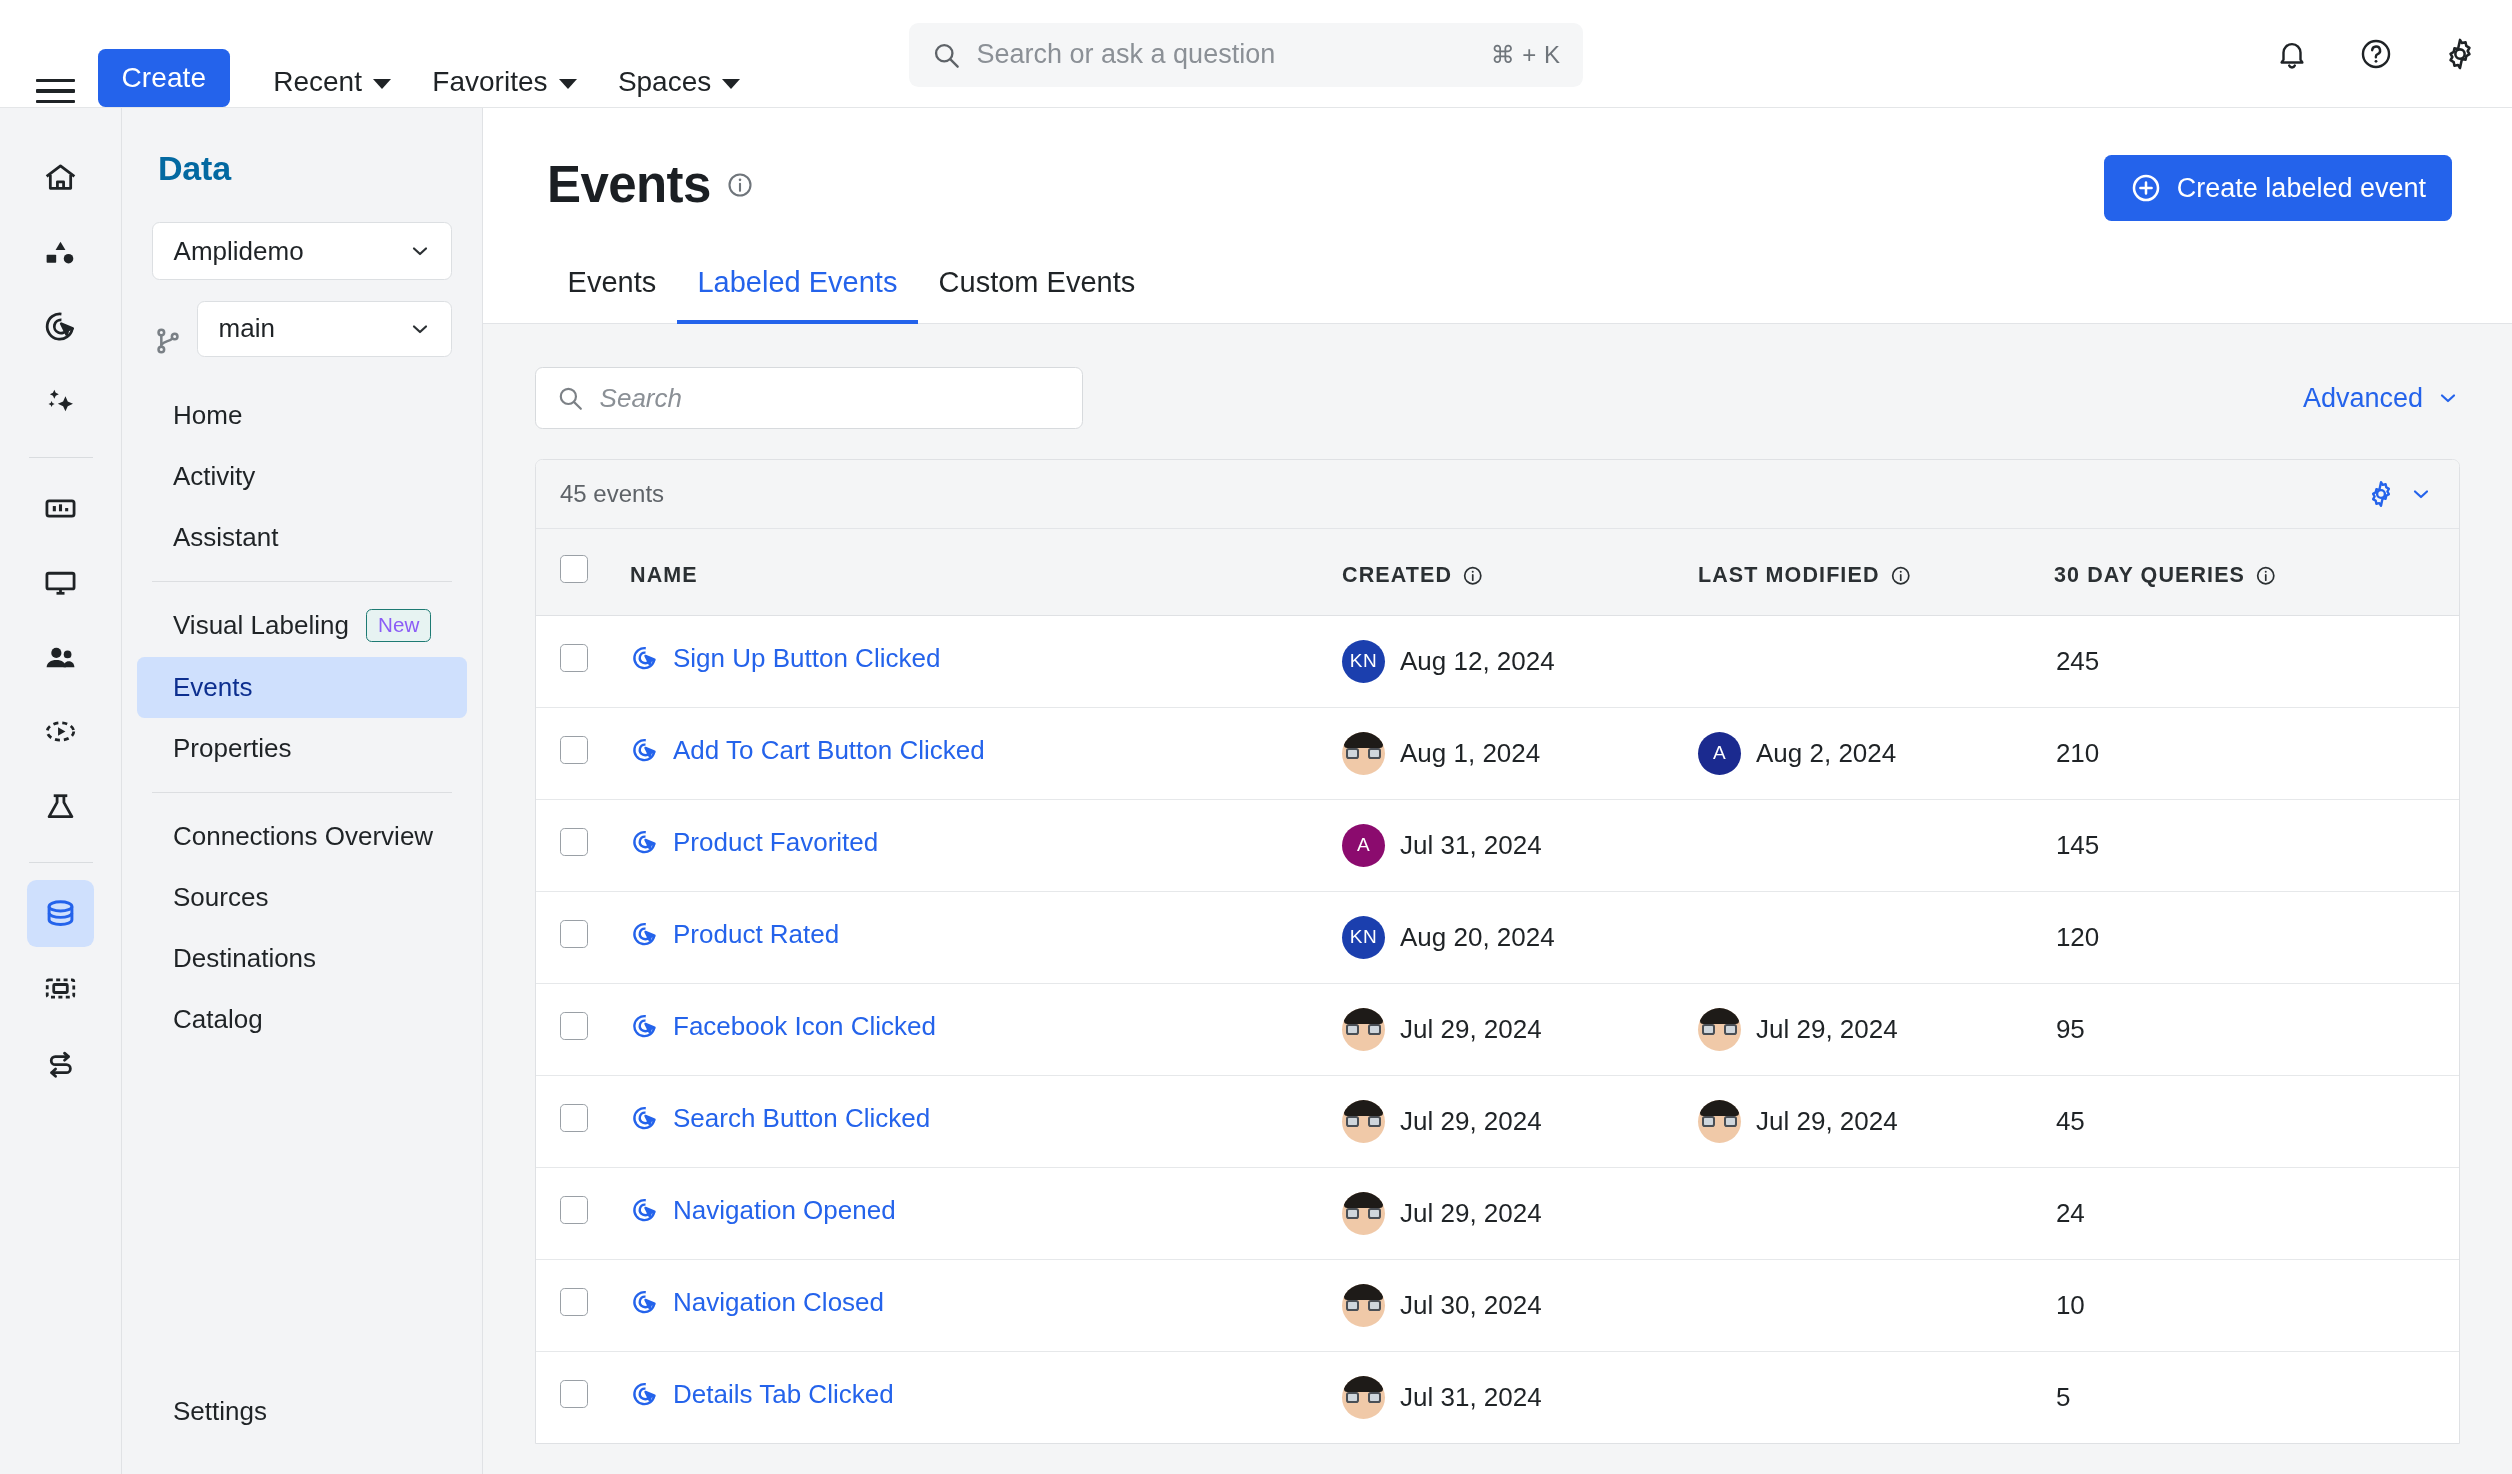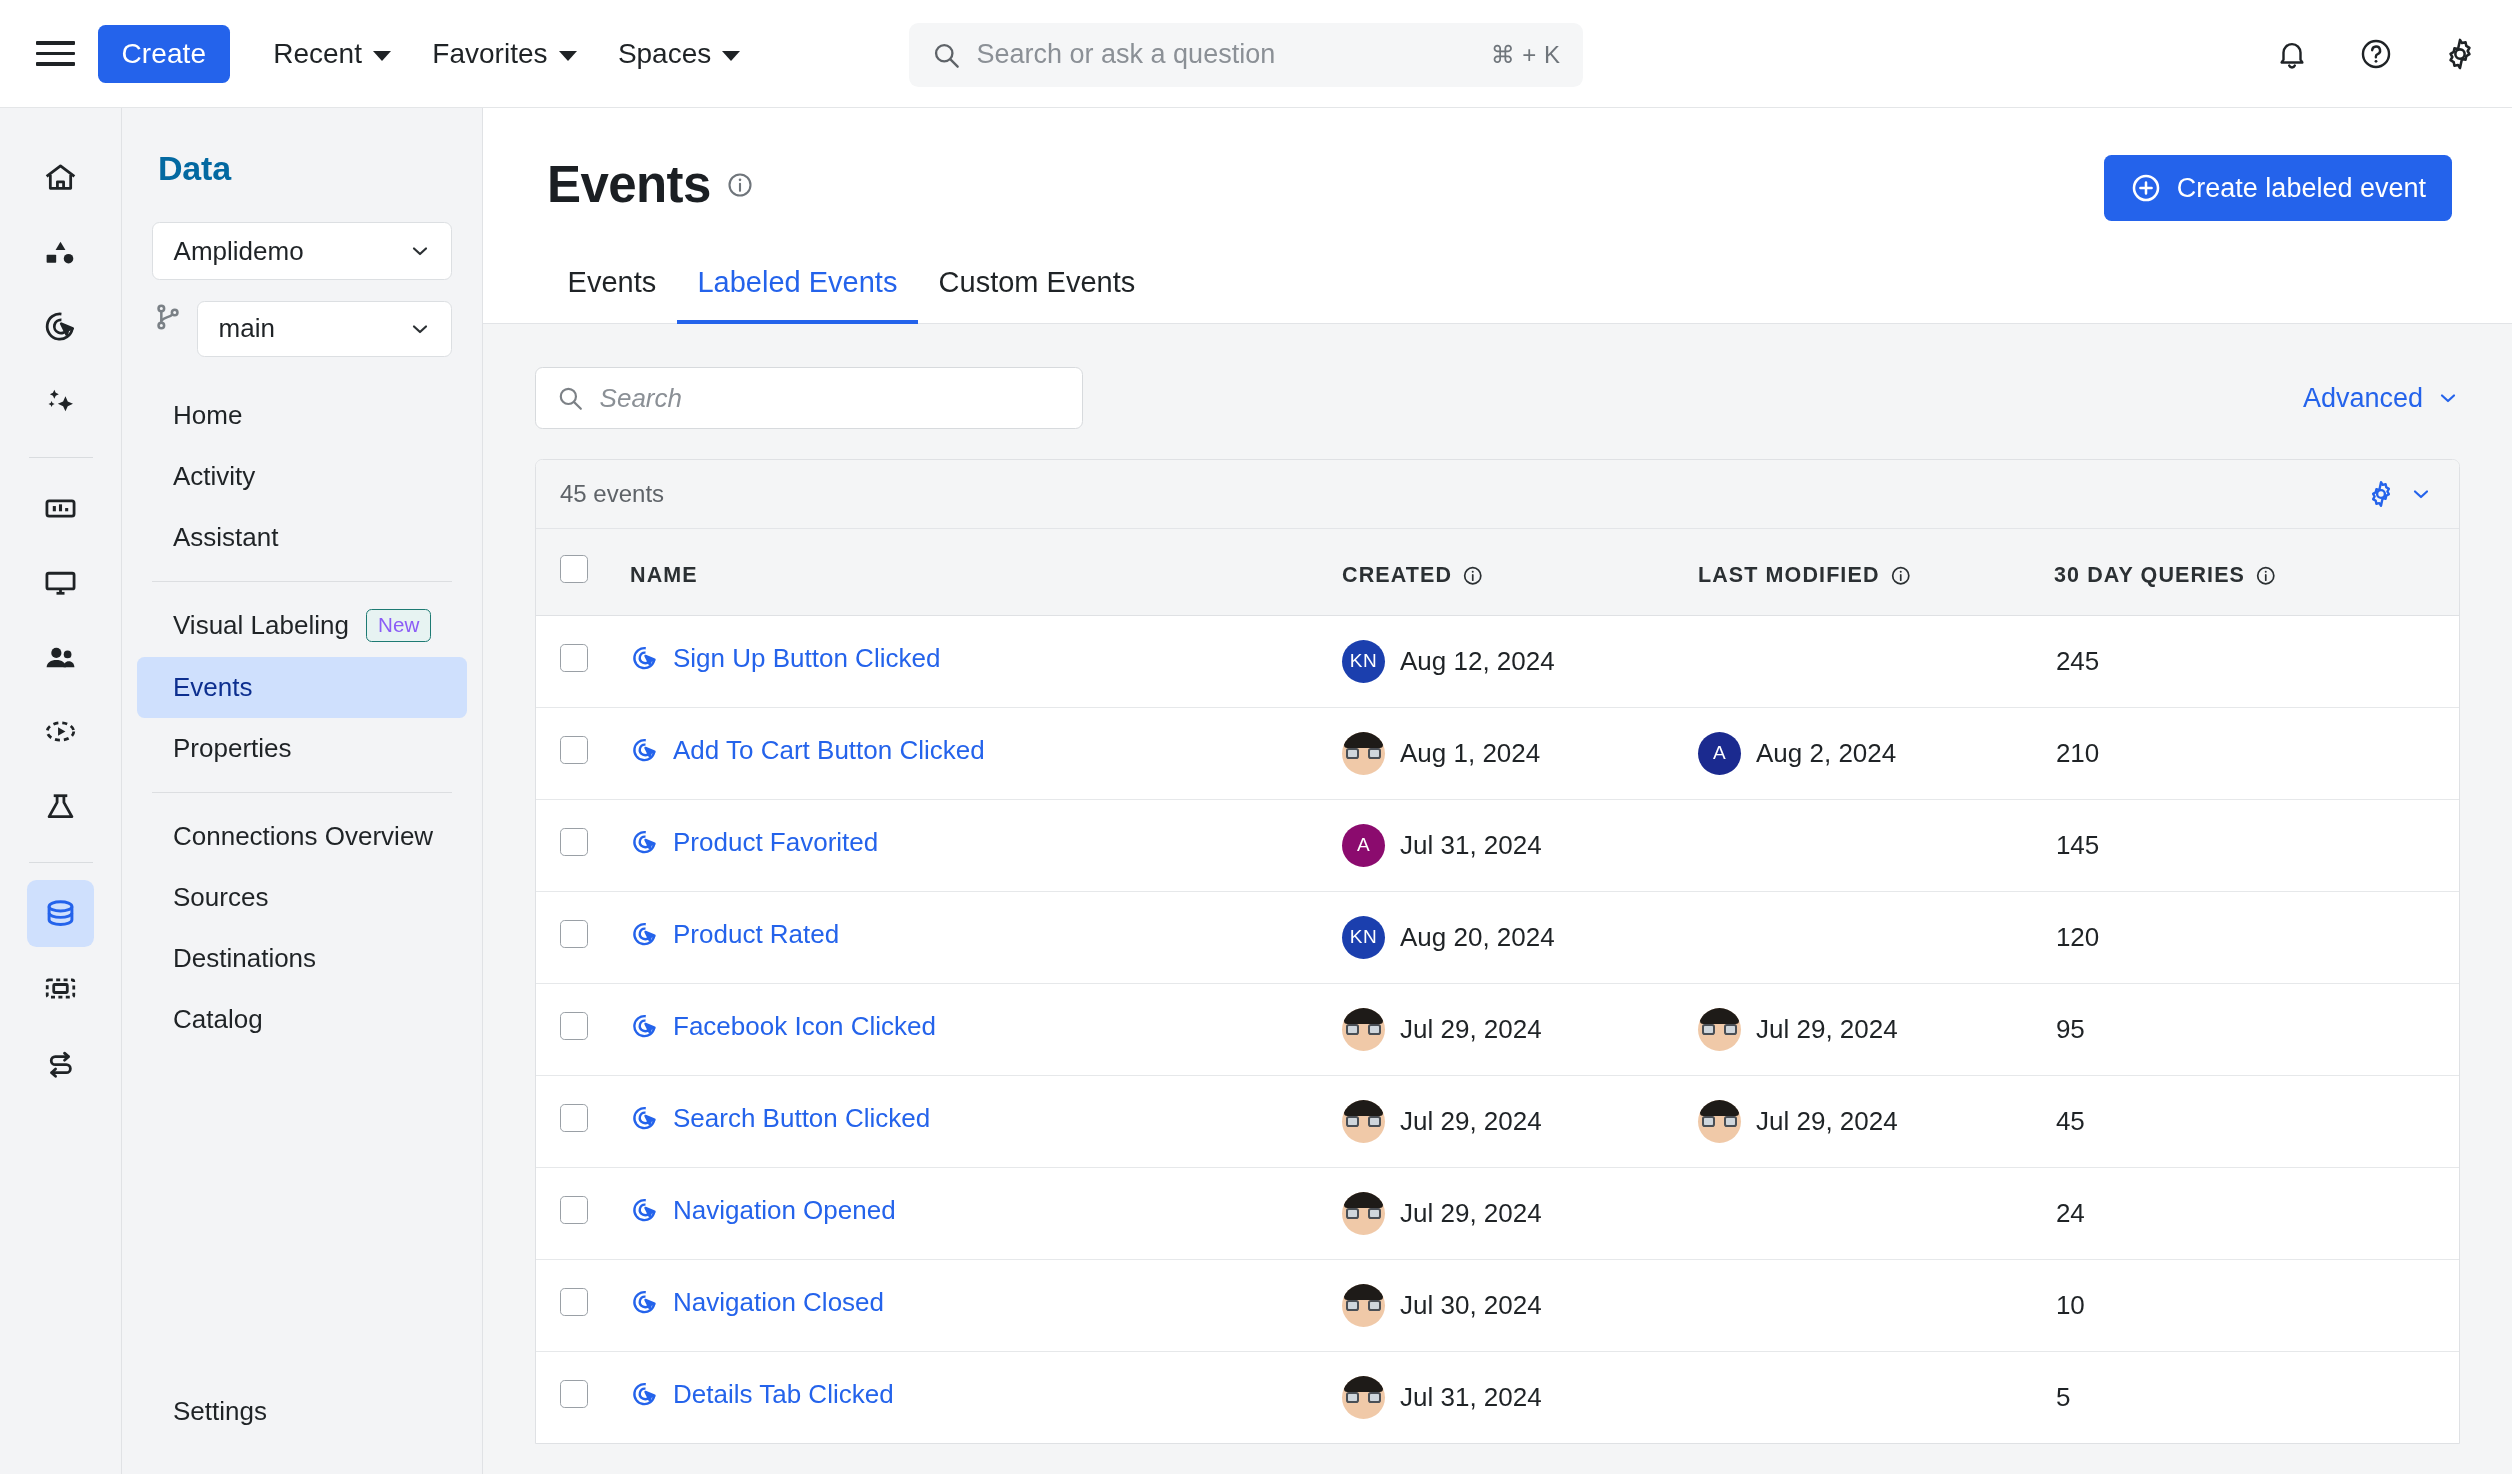--- a/index.html
+++ b/index.html
@@ -10,21 +10,21 @@
     overflow: hidden;
     -webkit-font-smoothing: antialiased;
   }
   body { display: flex; flex-direction: column; }
 
   
   .topbar {
     height: 108px; min-height: 108px;
     background: #ffffff;
     border-bottom: 0.9px solid #e4e6e8;
-    display: flex; align-items: center;
+    display: flex; align-items: flex-end;
     padding: 0 32px 0 36px;
     position: relative;
   }
   .hamburger { width: 39px; height: 32px; display:flex; flex-direction:column; justify-content:space-between; cursor:pointer; margin-right: 22.5px; padding: 3.7px 0;}
   .hamburger span { display:block; height:3.7px; background:#1f2326; border-radius:0.9px; }
   .create-btn {
     background:#2463eb; color:#fff; border:none; border-radius:7.5px;
     font-size:28px; font-family:"Liberation Sans", sans-serif;
     padding: 13px 24px; cursor:pointer; font-weight:400;
     letter-spacing: 0.1px;
@@ -82,21 +82,21 @@
     padding: 0 0 0 0;
   }
   .sidebar h2 { font-size:34px; font-weight:700; color:#0369a1; padding: 41px 0 0 36px; letter-spacing:-0.2px;}
   .select {
     margin: 34px 30px 0 30px; height: 58px; background:#fff;
     border:0.9px solid #dcdfe2; border-radius:7.5px;
     display:flex; align-items:center; justify-content:space-between;
     padding: 0 19px 0 20.6px; cursor:pointer;
   }
   .select .lbl { font-size:26px; color:#1f2326; }
-  .branchrow { display:flex; align-items:flex-start; margin: 20.6px 30px 0 30px; gap:13px; }
+  .branchrow { display:flex; align-items:flex-end; margin: 20.6px 30px 0 30px; gap:13px; }
   .branchrow .select { margin: 0; flex:1; height:56px; }
   .navlist { margin-top: 28px; }
   .navlink {
     font-size:26px; color:#1f2326; padding: 15px 0 15px 36px;
     margin: 0 15px; border-radius:7.5px; cursor:pointer;
     display:flex; align-items:center; gap: 17px;
   }
   .navlink.active { background:#cfe0fd; color:#0d2f8f; }
   .divider { height:0.9px; background:#dcdee1; margin: 13px 30px; }
   .pill {

